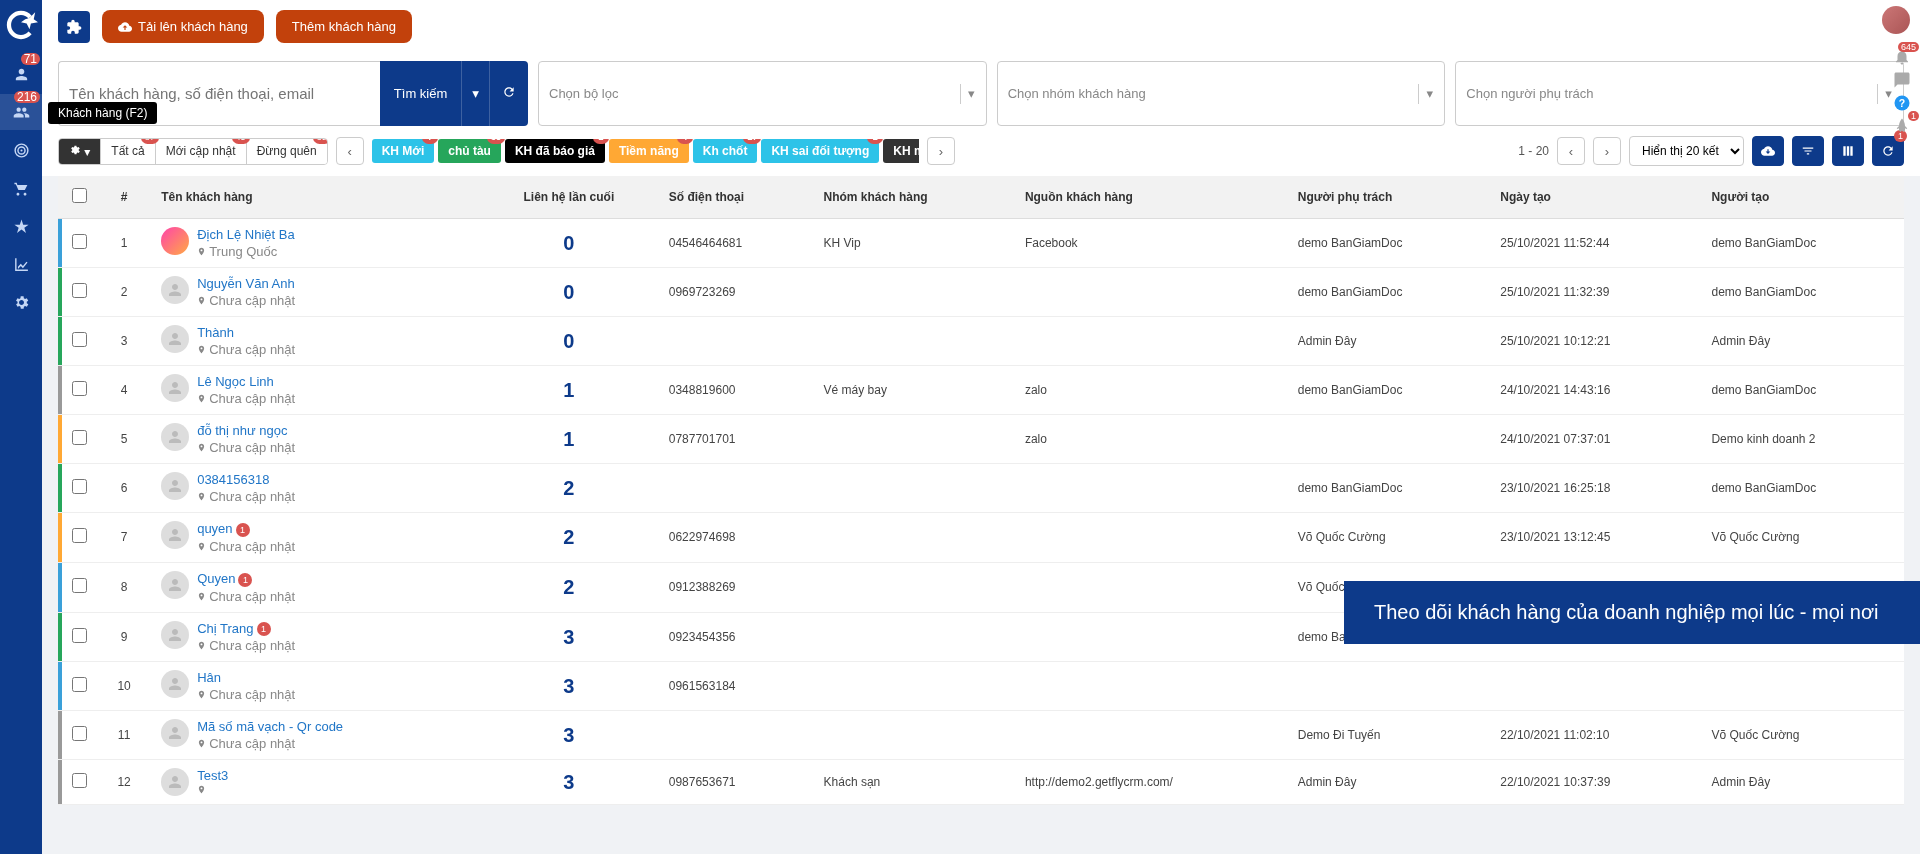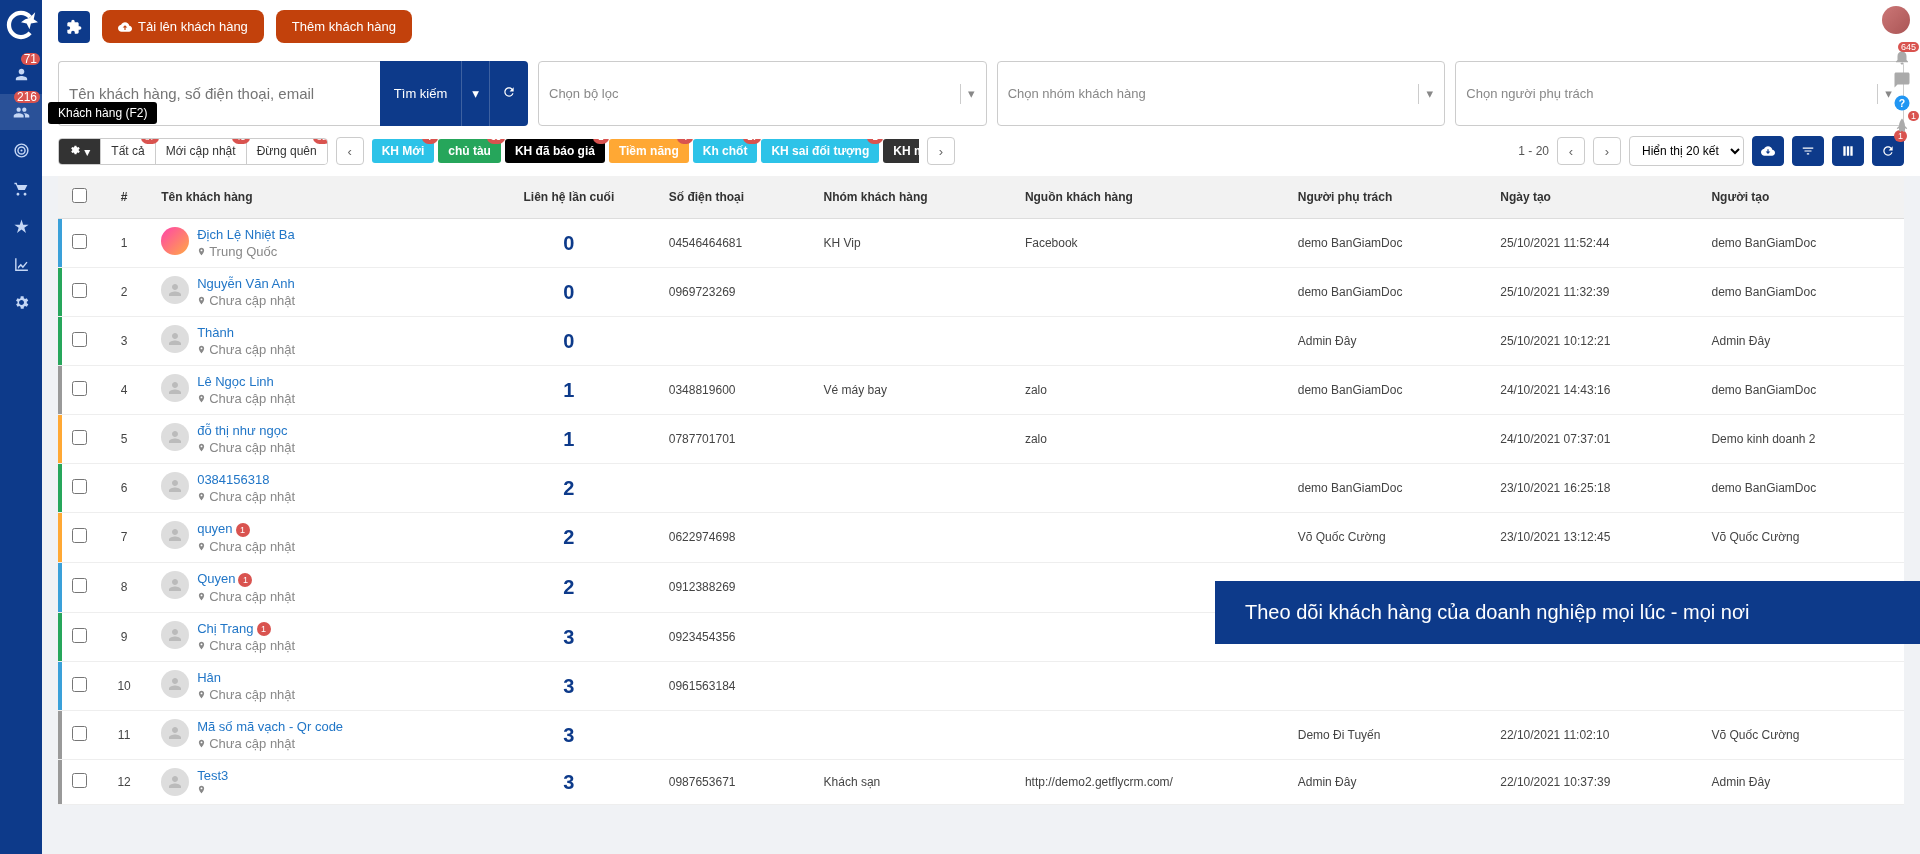--- a/index.html
+++ b/index.html
@@ -55,21 +55,21 @@
 .cust-loc svg { width:9px; height:9px; fill:#888; }
 .name-badge { display:inline-block; width:14px; height:14px; background:#d9534f; color:#fff; border-radius:50%; font-size:9px; line-height:14px; text-align:center; margin-left:3px; vertical-align:middle; }
 .contact-num { color:#0d3a8a; font-size:20px; font-weight:700; }
 .right-icons { position:absolute; right:0; top:42px; width:36px; display:flex; flex-direction:column; align-items:center; gap:2px; padding-top:6px; }
 .right-icons .ritem { position:relative; color:#aaa; cursor:pointer; }
 .right-icons svg { width:18px; height:18px; fill:#aaa; }
 .right-icons .rbadge { position:absolute; top:-6px; right:-8px; background:#d9534f; color:#fff; font-size:9px; padding:0 3px; border-radius:6px; }
 .right-icons .help { color:#2196f3; }
 .right-icons .help svg { fill:#2196f3; }
 .top-avatar { position:absolute; right:10px; top:6px; width:28px; height:28px; border-radius:50%; background:linear-gradient(135deg,#c77,#a55); }
-.banner { position:absolute; right:0; bottom:210px; width:705px; background:#0d3a8a; color:#fff; padding:20px 30px; font-size:20px; z-index:10; }
+.banner { position:absolute; right:0; bottom:210px; width:576px; background:#0d3a8a; color:#fff; padding:20px 30px; font-size:20px; z-index:10; }
 .checkbox { width:15px; height:15px; }
 .redb { position:absolute; top:-7px; right:-4px; background:#d9534f; color:#fff; font-size:9px; border-radius:8px; padding:0 4px; line-height:12px; }
 </style>
 </head>
 <body>
 
 <div class="app">
   <div class="sidebar">
     <div class="logo">
       <svg viewBox="0 0 24 24">

